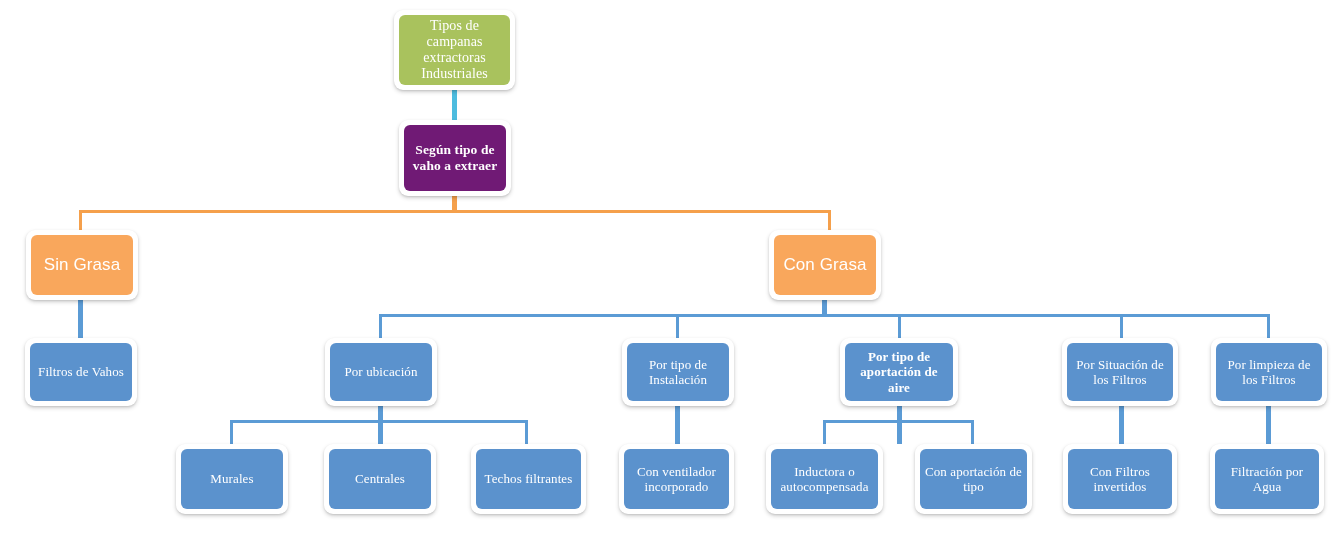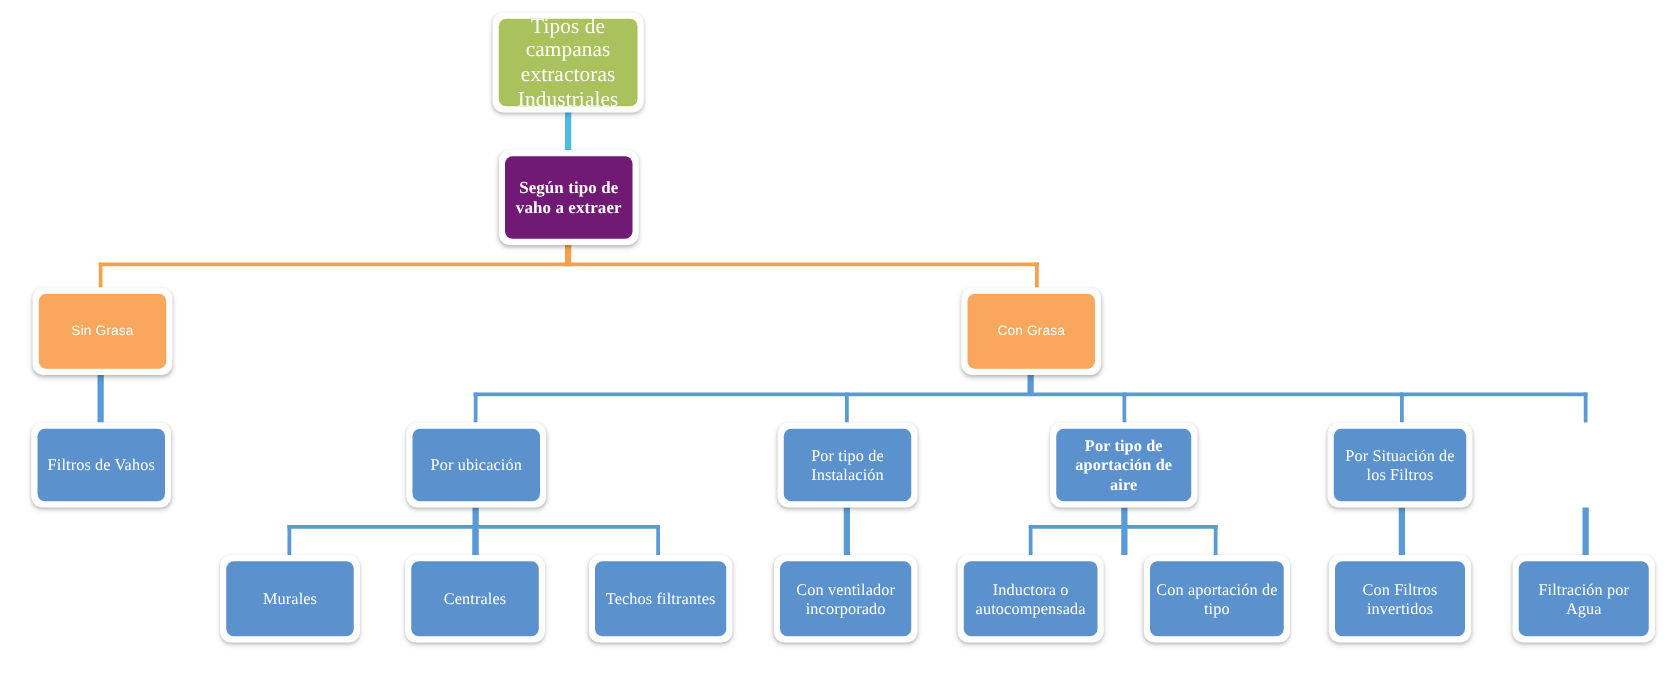--- a/index.html
+++ b/index.html
@@ -58,23 +58,23 @@
   .fill.green  { background: #a9c25d; }
   .fill.cyan   { background: #701a75; }
   .fill.orange { background: #f8a martial; }
   .fill.orange { background: #f9a council; }
   .fill.orange { background: #f9a75c; }
   .fill.blue   { background: #5b92cd; }
 
   
   .serif       { font-family: "Liberation Serif", "DejaVu Serif", serif; }
   .sans        { font-family: "Liberation Sans", "DejaVu Sans", sans-serif; }
-  .t-root      { font-size: 17px; font-weight: 400; }
+  .t-root      { font-size: 14px; font-weight: 400; }
   .t-bold      { font-size: 13.5px; font-weight: 700; }
-  .t-orange    { font-size: 11px; font-weight: 400; }
+  .t-orange    { font-size: 17px; font-weight: 400; }
   .t-blue      { font-size: 13px;   font-weight: 400; }
   .t-blue-b    { font-size: 13px;   font-weight: 700; }
 </style>
 </head>
 <body>
 
 <div id="canvas">
 
   <div class="conn" style="left:452px; top:88px; width:5px; height:32px; background:#4dbcdf;"></div>
 
@@ -157,20 +157,25 @@
       <span class="label serif t-blue-b">Por tipo de aportación de aire</span>
     </div>
   </div>
 
   <div class="node" style="left:1062px; top:338px; width:116px; height:68px;">
     <div class="fill blue">
       <span class="label serif t-blue">Por Situación de los Filtros</span>
     </div>
   </div>
 
+  <div class="node" style="left:1211px; top:338px; width:116px; height:68px;">
+    <div class="fill blue">
+      <span class="label serif t-blue">Por limpieza de los Filtros</span>
+    </div>
+  </div>
 
   <div class="node" style="left:176px; top:444px; width:112px; height:70px;">
     <div class="fill blue">
       <span class="label serif t-blue">Murales</span>
     </div>
   </div>
 
   <div class="node" style="left:324px; top:444px; width:112px; height:70px;">
     <div class="fill blue">
       <span class="label serif t-blue">Centrales</span>

